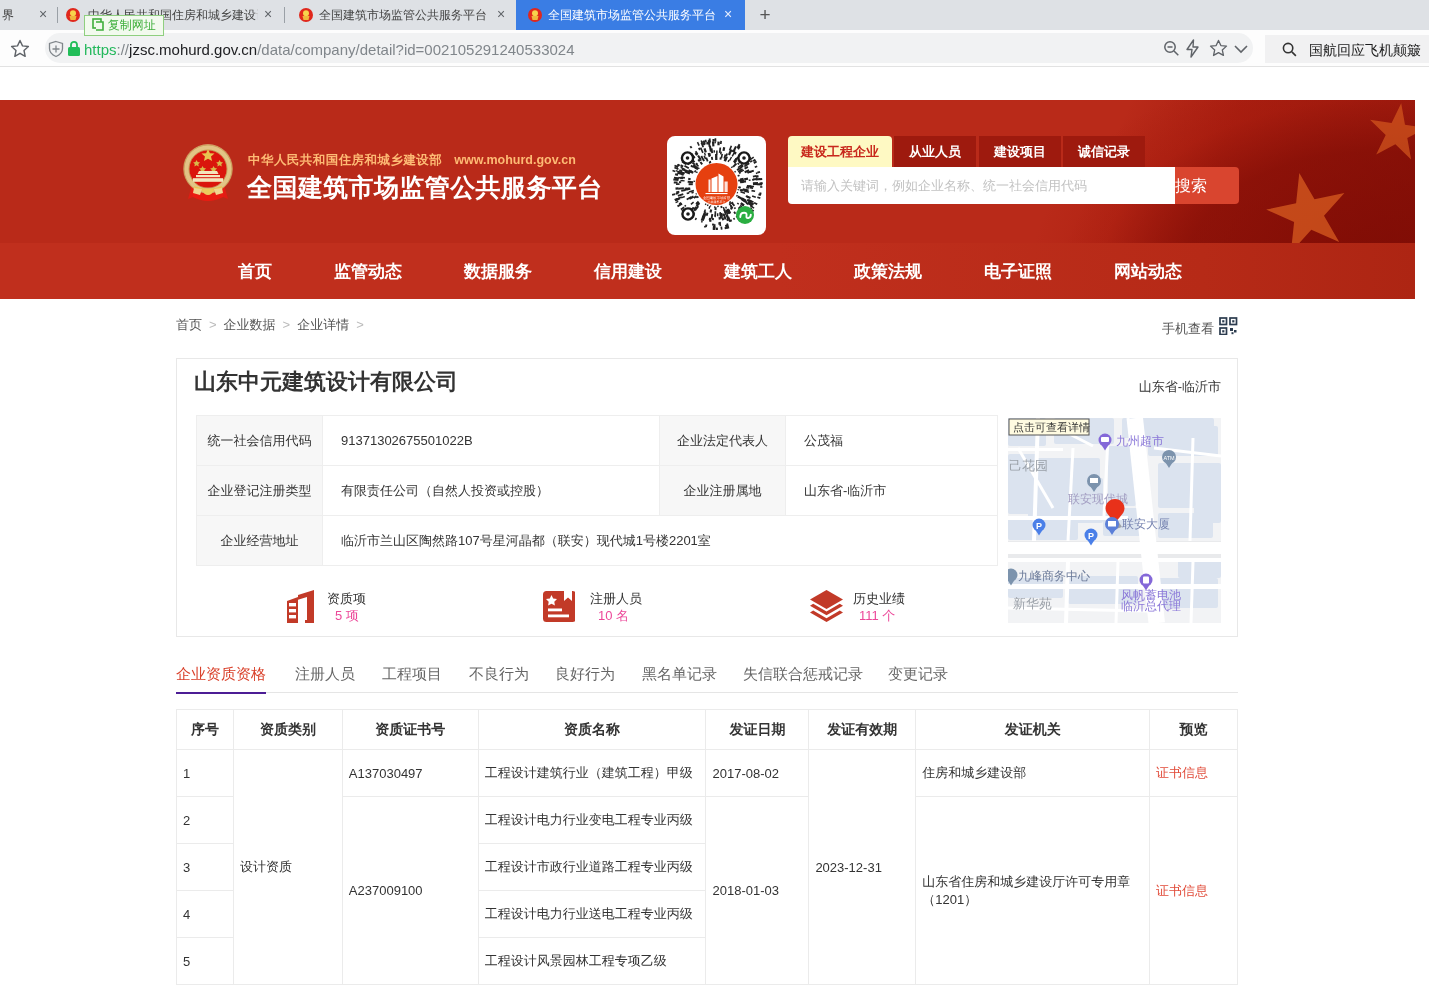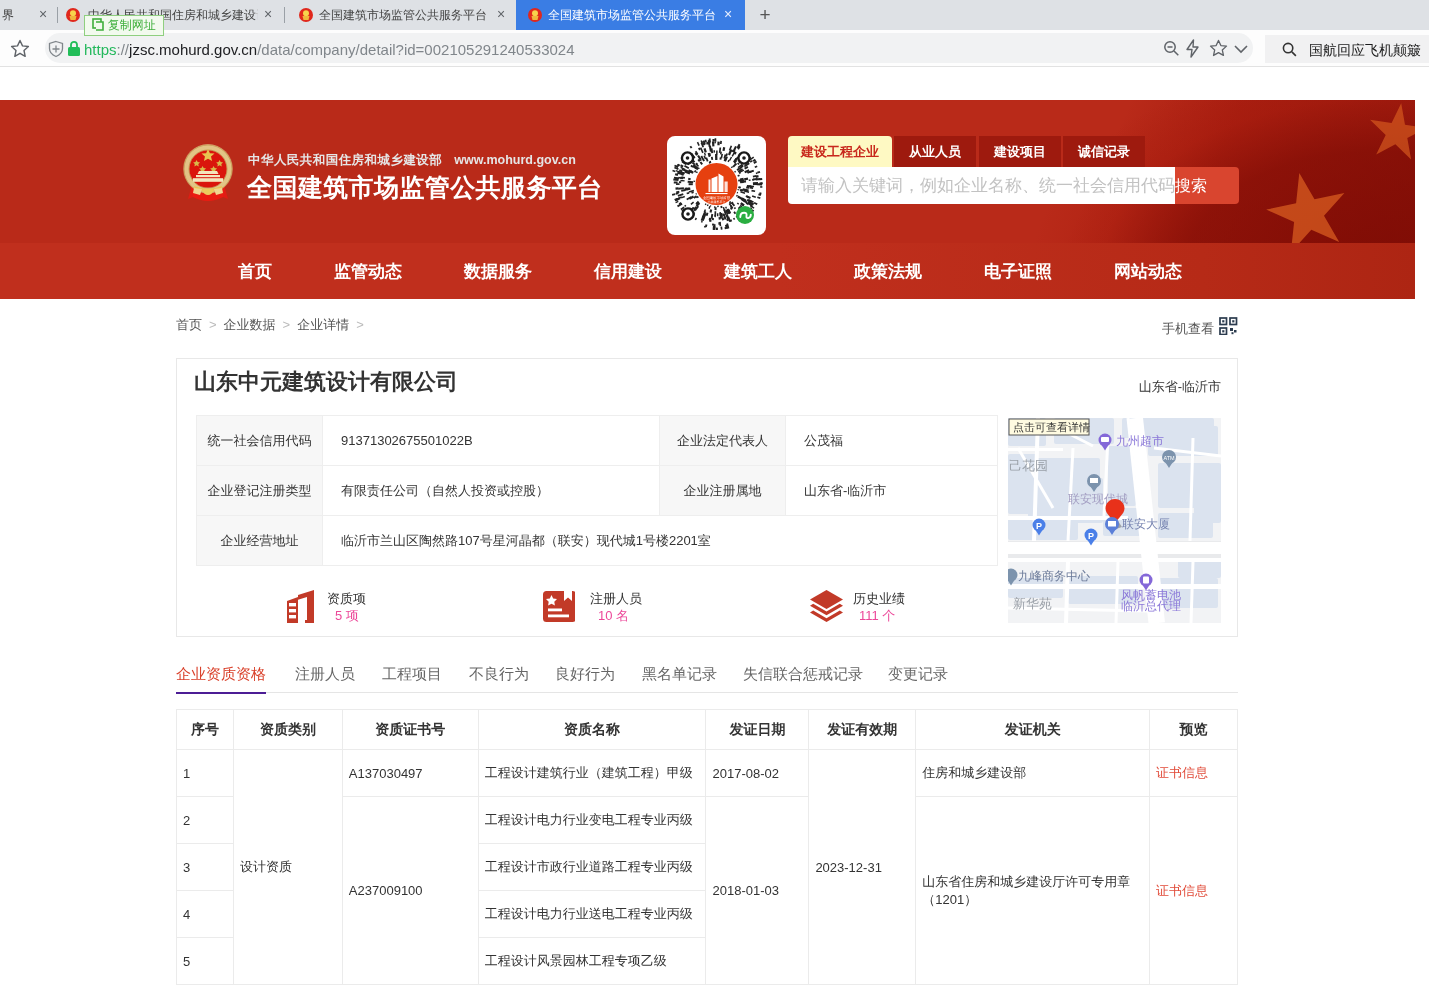--- a/index.html
+++ b/index.html
@@ -162,21 +162,21 @@
     <g fill="#f4e4bc">
       <path d="M17 30 h18 l1.5 3 h-21z"></path>
       <rect x="14" y="34" width="24" height="2.2"></rect>
       <rect x="11" y="37.2" width="30" height="3.6"></rect>
     </g>
     <path d="M12 45 q14 6 28 0 l-1 3 q-13 5 -26 0z" fill="#e9c351"></path>
     <path d="M20 49 q6 -3 12 0 q-2 5 -6 5 q-4 0 -6 -5z" fill="#eccb5e"></path>
     <path d="M12 47 l8 1 -2 6 -7 -2z" fill="#f0d590"></path>
     <path d="M40 47 l-8 1 2 6 7 -2z" fill="#f0d590"></path>
   </svg>
-  <div class="abs" style="left:248px;top:52px;color:#e5e5e5;font-size:12.5px;font-weight:bold;letter-spacing:0.45px">中华人民共和国住房和城乡建设部<span style="letter-spacing:0;margin-left:12px">www.mohurd.gov.cn</span></div>
+  <div class="abs" style="left:248px;top:52px;color:#fdba74;font-size:12.5px;font-weight:bold;letter-spacing:0.45px">中华人民共和国住房和城乡建设部<span style="letter-spacing:0;margin-left:12px">www.mohurd.gov.cn</span></div>
   <div class="abs" style="left:247px;top:71px;color:#fff;font-size:25px;font-weight:bold;letter-spacing:0.4px">全国建筑市场监管公共服务平台</div>
 
   <div class="abs" style="left:667px;top:36px;width:99px;height:99px;background:#fff;border-radius:8px"></div>
   <svg class="abs" style="left:667px;top:36px" width="99" height="99" viewBox="0 0 99 99">
       <line x1="16.3" y1="58.2" x2="10.9" y2="59.9" stroke="#222" stroke-width="1.8"></line>
       <line x1="14.2" y1="46.3" x2="11.9" y2="46.1" stroke="#222" stroke-width="1.9"></line>
       <line x1="22.3" y1="19.1" x2="21.0" y2="17.7" stroke="#222" stroke-width="1.7"></line>
       <line x1="83.2" y1="69.6" x2="87.1" y2="72.1" stroke="#222" stroke-width="1.4"></line>
       <line x1="92.5" y1="43.2" x2="95.2" y2="42.9" stroke="#222" stroke-width="2.0"></line>
       <line x1="62.3" y1="67.5" x2="64.4" y2="70.7" stroke="#222" stroke-width="1.5"></line>
@@ -533,21 +533,21 @@
       <text x="49.5" y="63" font-size="3.4" fill="#fff" text-anchor="middle" font-family="Liberation Sans">全国建筑市场监管</text>
       <text x="49.5" y="66.7" font-size="3" fill="#fff" text-anchor="middle" font-family="Liberation Sans">公共服务平台</text>
       <circle cx="78" cy="79" r="9" fill="#2aae41"></circle>
       <path d="M73.3 81 q0 -4.3 3.8 -4.3 q2.9 0 2.4 2.9 q-.5 2.9 1.9 2.4 q2.4 -.5 2.4 -3.4" fill="none" stroke="#fff" stroke-width="1.9" stroke-linecap="round"></path>
     </svg>
 
   <div class="abs" style="left:788px;top:36px;width:104px;height:31px;background:#fef9c3;border-radius:4px 4px 0 0;color:#c8281c;font-size:13px;font-weight:bold;text-align:center;line-height:32px">建设工程企业</div>
   <div class="stab" style="left:894px;width:82px">从业人员</div>
   <div class="stab" style="left:979px;width:82px">建设项目</div>
   <div class="stab" style="left:1063px;width:82px">诚信记录</div>
-  <div class="abs" style="left:788px;top:67px;width:387px;height:37px;background:#fff;border-radius:0 0 0 4px;color:#c2c2c2;font-size:17px;line-height:37px;padding-left:13px">请输入关键词，例如企业名称、统一社会信用代码</div>
+  <div class="abs" style="left:788px;top:67px;width:387px;height:37px;background:#fff;border-radius:0 0 0 4px;color:#c2c2c2;font-size:13px;line-height:37px;padding-left:13px">请输入关键词，例如企业名称、统一社会信用代码</div>
   <div class="abs" style="left:1175px;top:67px;width:64px;height:37px;background:#d9452f;border-radius:0 4px 4px 0;color:#fff;font-size:16px;text-align:left;line-height:37px">搜索</div>
 </div>
 <div id="rednav">
   <ul>
       <li>首页</li>
       <li>监管动态</li>
       <li>数据服务</li>
       <li>信用建设</li>
       <li>建筑工人</li>
       <li>政策法规</li>

